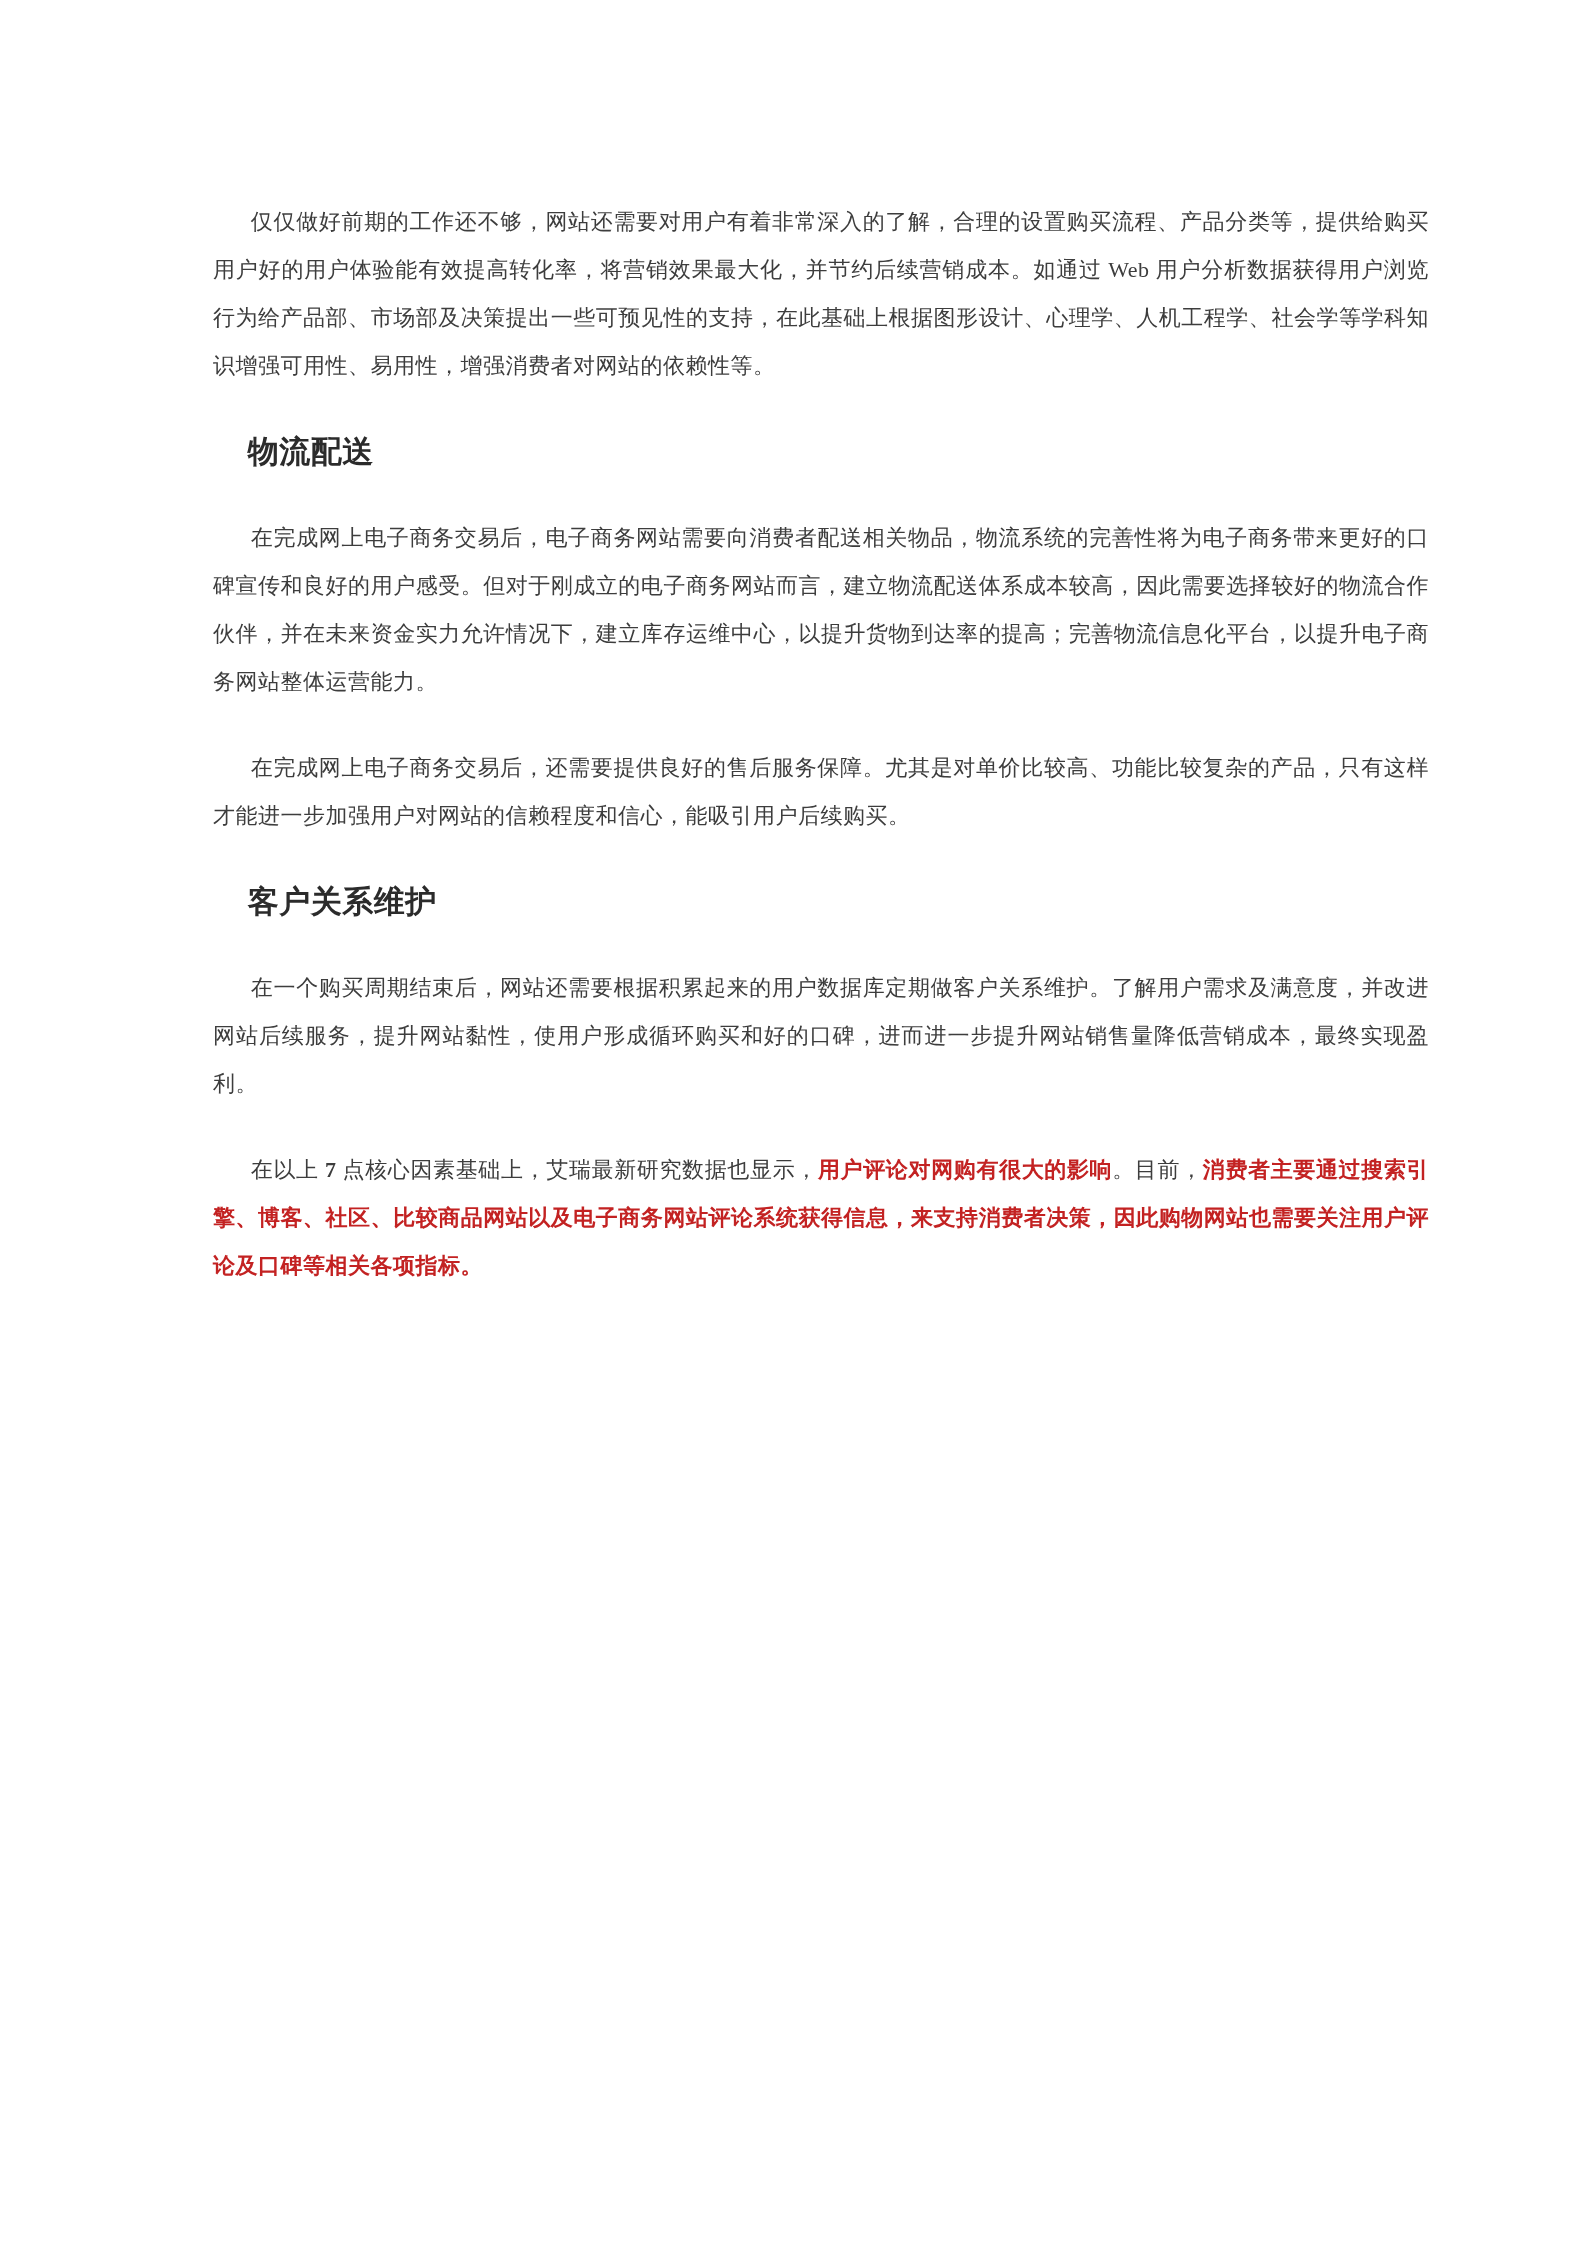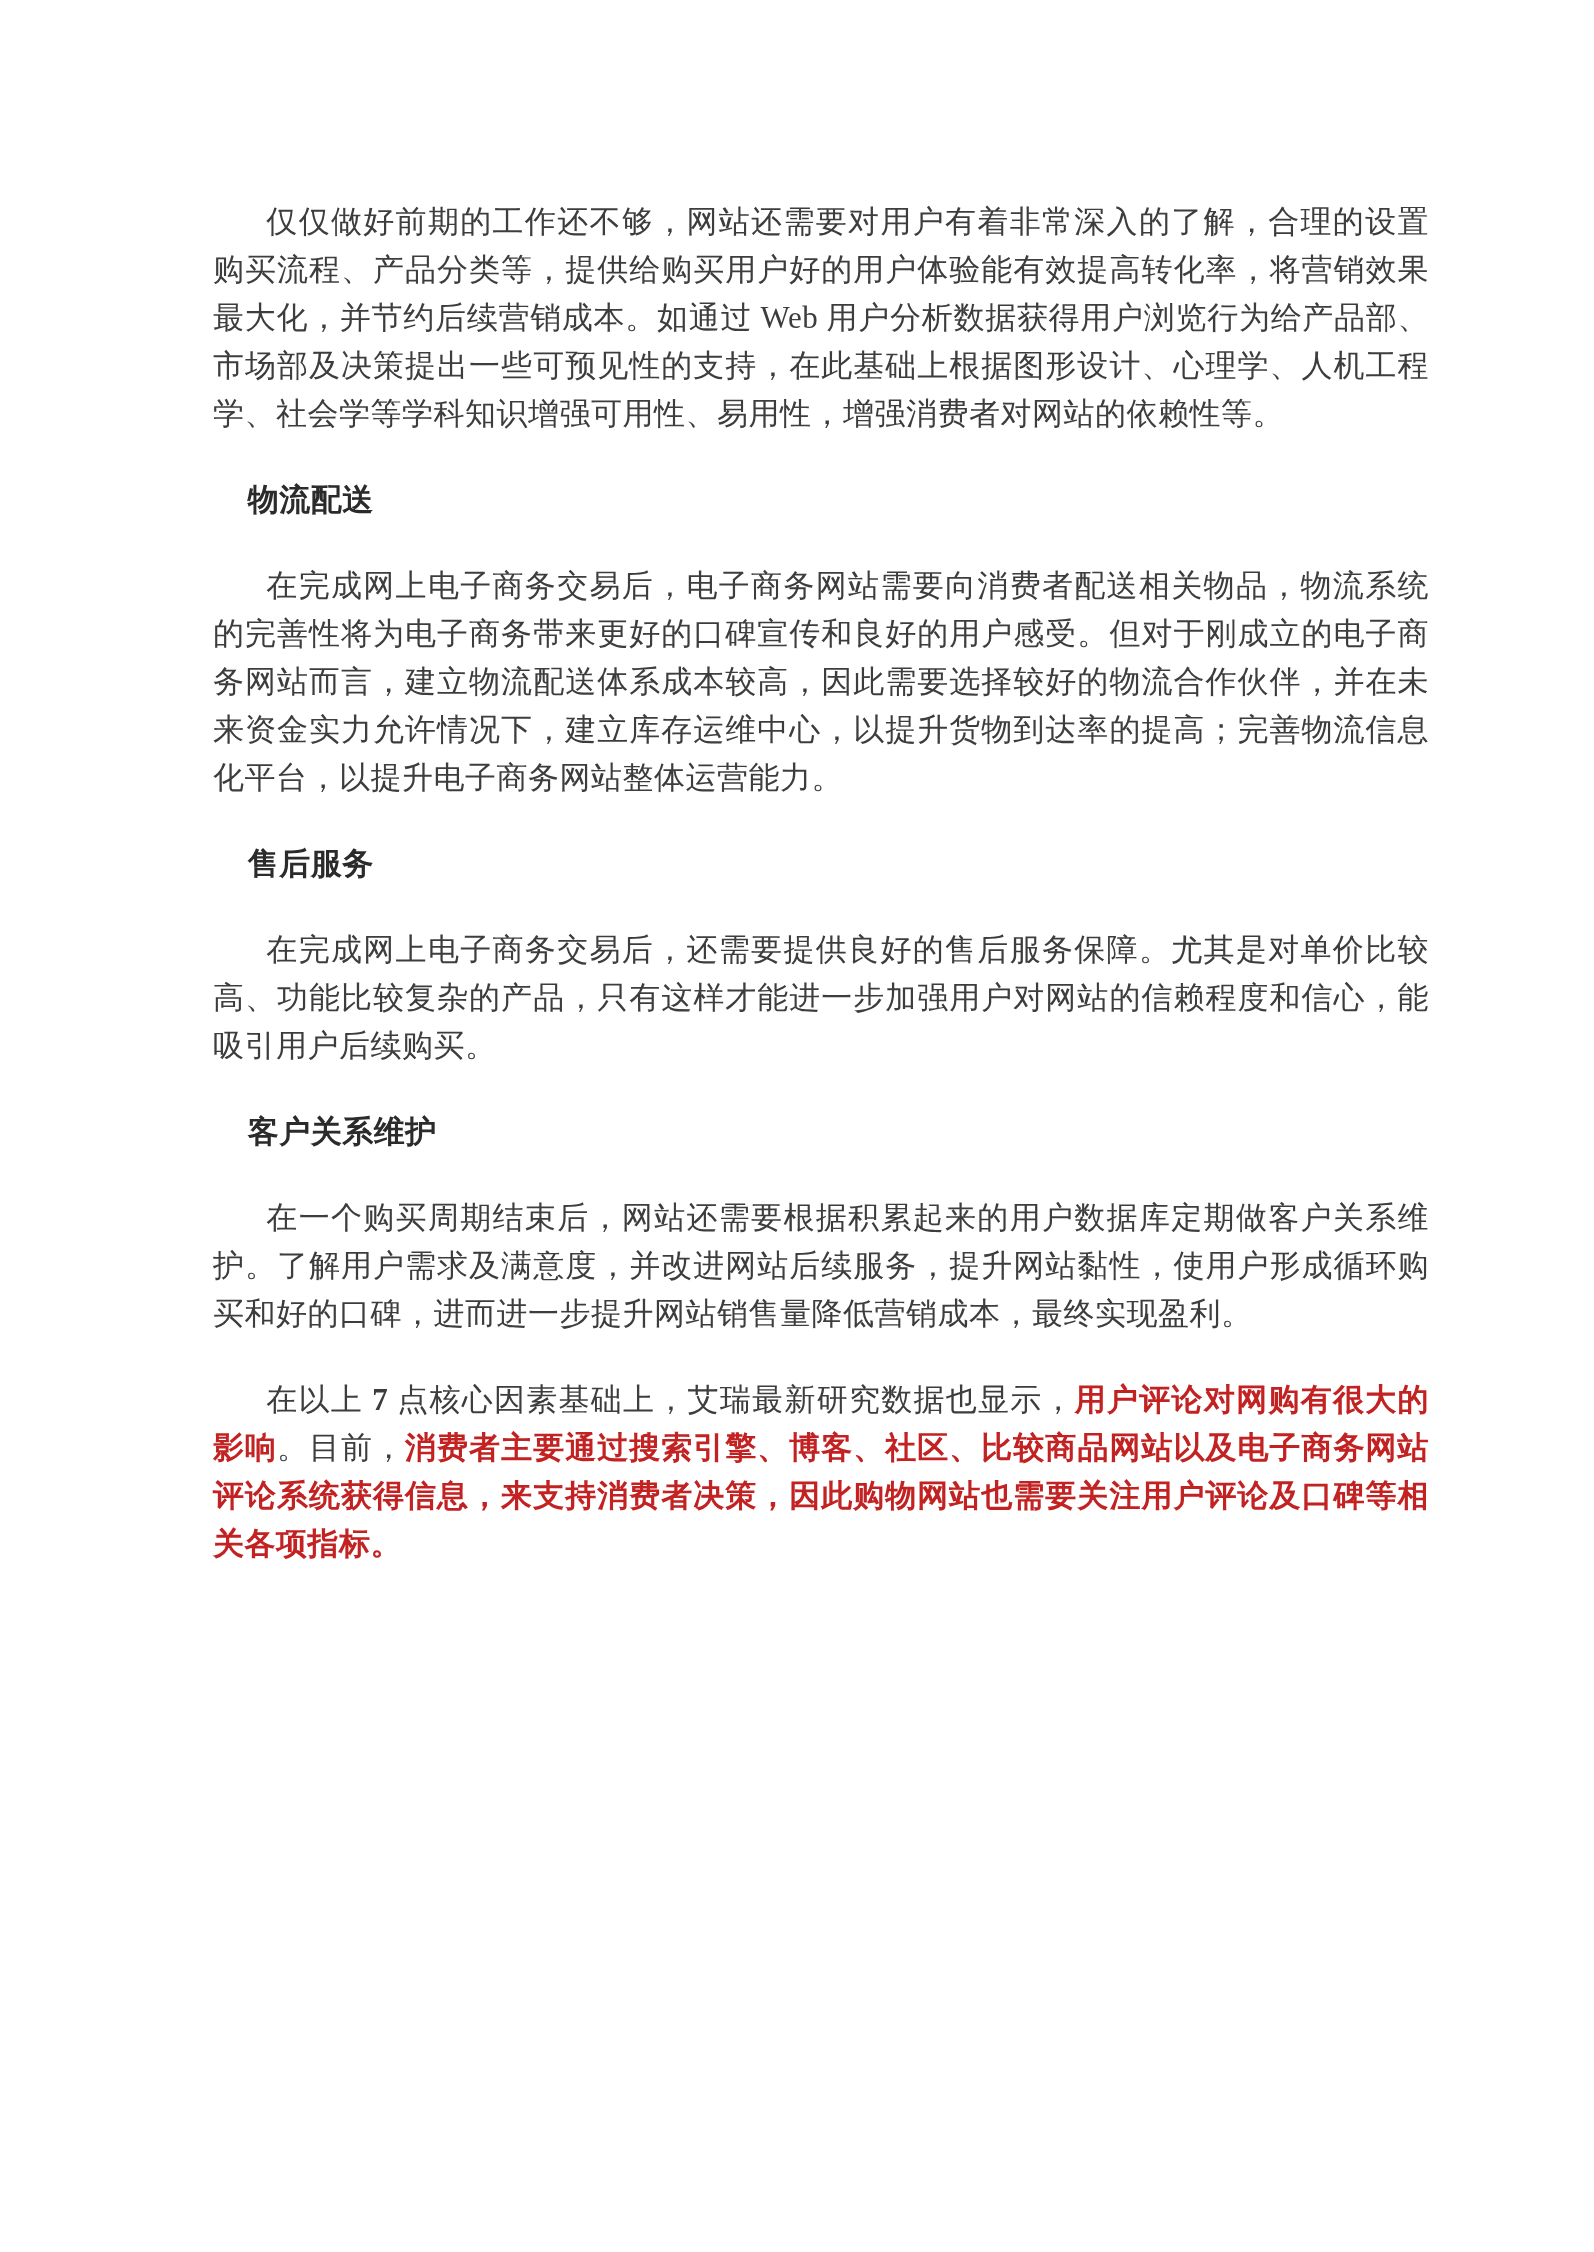--- a/index.html
+++ b/index.html
@@ -22,21 +22,21 @@
     overflow: hidden;
     font-family: "Liberation Serif", "DejaVu Serif", serif;
   }
   .content {
     position: absolute;
     left: 213px;
     top: 198px;
     width: 1216px;
   }
   .para {
-    font-size: 31px;
+    font-size: 22px;
     line-height: 48px;
     color: var(--text);
     text-align: justify;
     text-indent: 1.72em;
     margin: 0 0 38px 0;
     letter-spacing: 0.5px;
   }
   .heading {
     font-size: 31px;
     line-height: 48px;
@@ -55,21 +55,20 @@
 
 <div class="page">
   <div class="content">
 
     <p class="para">仅仅做好前期的工作还不够，网站还需要对用户有着非常深入的了解，合理的设置购买流程、产品分类等，提供给购买用户好的用户体验能有效提高转化率，将营销效果最大化，并节约后续营销成本。如通过 Web 用户分析数据获得用户浏览行为给产品部、市场部及决策提出一些可预见性的支持，在此基础上根据图形设计、心理学、人机工程学、社会学等学科知识增强可用性、易用性，增强消费者对网站的依赖性等。</p>
 
     <h3 class="heading">物流配送</h3>
 
     <p class="para">在完成网上电子商务交易后，电子商务网站需要向消费者配送相关物品，物流系统的完善性将为电子商务带来更好的口碑宣传和良好的用户感受。但对于刚成立的电子商务网站而言，建立物流配送体系成本较高，因此需要选择较好的物流合作伙伴，并在未来资金实力允许情况下，建立库存运维中心，以提升货物到达率的提高；完善物流信息化平台，以提升电子商务网站整体运营能力。</p>
 
-    <h3 class="heading">售后服务</h3>
 
     <p class="para">在完成网上电子商务交易后，还需要提供良好的售后服务保障。尤其是对单价比较高、功能比较复杂的产品，只有这样才能进一步加强用户对网站的信赖程度和信心，能吸引用户后续购买。</p>
 
     <h3 class="heading">客户关系维护</h3>
 
     <p class="para">在一个购买周期结束后，网站还需要根据积累起来的用户数据库定期做客户关系维护。了解用户需求及满意度，并改进网站后续服务，提升网站黏性，使用户形成循环购买和好的口碑，进而进一步提升网站销售量降低营销成本，最终实现盈利。</p>
 
     <p class="para"><span>在以上 </span><b class="num">7</b><span> 点核心因素基础上，艾瑞最新研究数据也显示，</span><span class="red bold">用户评论对网购有很大的影响</span><span>。目前，</span><span class="red">消费者主要通过搜索引擎、博客、社区、比较商品网站以及电子商务网站评论系统获得信息，来支持消费者决策，</span><span class="red bold">因此购物网站也需要关注用户评论及口碑等相关各项指标。</span></p>
 
 

